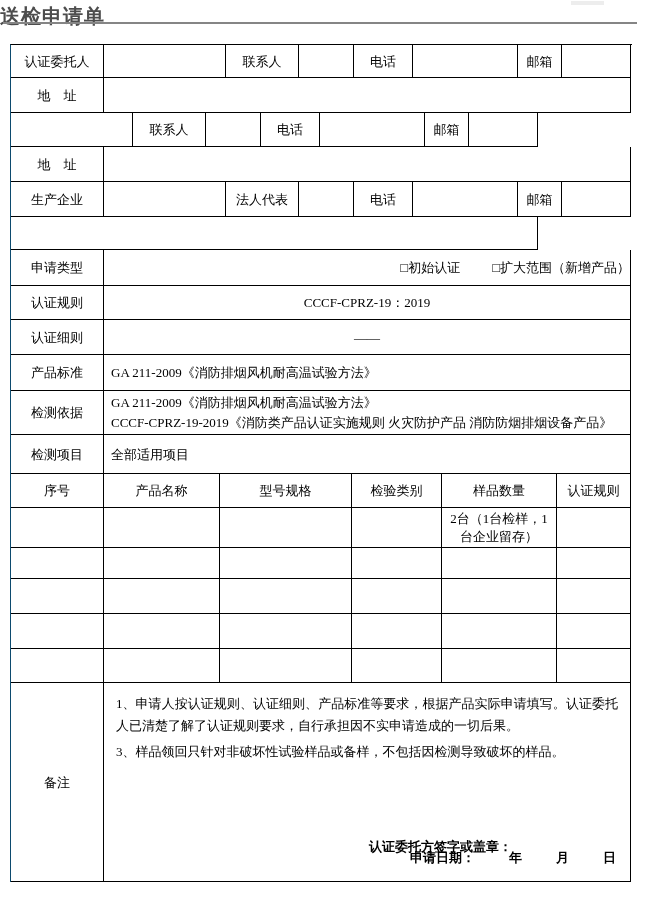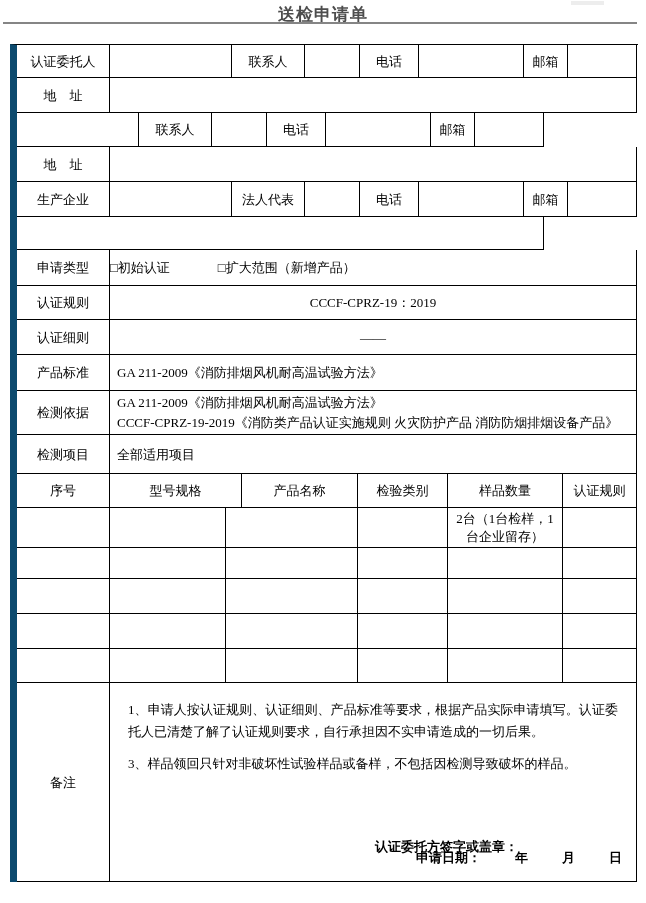--- a/index.html
+++ b/index.html
@@ -1,56 +1,56 @@
 <!DOCTYPE html>
 <html><head>
 <meta charset="utf-8">
 <style>
   html,body{margin:0;padding:0;}
   body{
     width:646px;height:903px;background:#ffffff;position:relative;
     font-family:"Liberation Serif","DejaVu Serif",serif;color:#000;
   }
   .page-title{
-    position:absolute;top:3px;left:0;width:100%;text-align:center;
-    font-size:17px;font-weight:bold;color:#4d4d4d;letter-spacing:1px;
+    position:absolute;top:3px;left:0;width:100%;text-align:left;
+    font-size:20px;font-weight:bold;color:#4d4d4d;letter-spacing:1px;
   }
   .title-rule{
     position:absolute;top:22px;left:3px;width:634px;height:2px;background:#858585;
   }
   .corner-artifact{
     position:absolute;top:1px;left:571px;width:33px;height:4px;background:#ededed;
   }
   .form-table{
     position:absolute;left:10px;top:44px;width:621px;
-    border-top:1px solid #000;border-left:7px solid #0c4a6e;
+    border-top:1px solid #000;border-left:1px solid #0c4a6e;
   }
   .tr{display:flex;}
   .td{
     border-right:1px solid #000;border-bottom:1px solid #000;
     box-sizing:border-box;display:flex;align-items:center;justify-content:center;
     text-align:center;font-size:13px;line-height:17px;overflow:hidden;
   }
   .td.left{justify-content:flex-start;text-align:left;padding:0 7px;}
   .td.wrap2{line-height:18px;padding:0 3px;}
   
   .h33{height:33px}.h35{height:35px}.h34{height:34px}.h36{height:36px}
   .h44{height:44px}.h39{height:39px}.h40{height:40px}.h31{height:31px}.h199{height:199px}
   
   .w93{width:93px}.w122{width:122px}.w73{width:73px}.w55{width:55px}
   .w59{width:59px}.w105{width:105px}.w44{width:44px}.w69{width:69px}
   .w527{width:527px}.w116{width:116px}.w132{width:132px}.w90{width:90px}
   .w115{width:115px}.w74{width:74px}
-  .options{display:flex;justify-content:flex-start;gap:48px;width:100%;}
+  .options{display:flex;justify-content:flex-end;gap:32px;width:100%;}
   .basis-lines{width:100%;line-height:20px;}
   .remark-cell{
     display:block;position:relative;text-align:justify;
     padding:6px 8px 0 8px;line-height:22px;
   }
-  .remark-cell p{margin:10px;}
+  .remark-cell p{margin:4px;}
   .sig-line{position:absolute;right:118px;bottom:26px;font-weight:bold;line-height:16px;margin-top:12px;}
   .date-line{position:absolute;right:14px;bottom:15px;font-weight:bold;line-height:16px;}
   .date-line .gap{margin-left:34px;}
 </style>
 </head>
 <body>
 
 <div class="page-title">送检申请单</div>
 <div class="title-rule"></div>
 <div class="corner-artifact"></div>
@@ -138,22 +138,22 @@
     </div>
   </div>
 
   <div class="tr">
     <div class="td h39 w93">检测项目</div>
     <div class="td h39 w527 left">全部适用项目</div>
   </div>
 
   <div class="tr">
     <div class="td h34 w93">序号</div>
+    <div class="td h34 w116">产品名称</div>
     <div class="td h34 w132">型号规格</div>
-    <div class="td h34 w116">产品名称</div>
     <div class="td h34 w90">检验类别</div>
     <div class="td h34 w115">样品数量</div>
     <div class="td h34 w74">认证规则</div>
   </div>
 
   <div class="tr">
     <div class="td h40 w93"></div>
     <div class="td h40 w116"></div>
     <div class="td h40 w132"></div>
     <div class="td h40 w90"></div>

